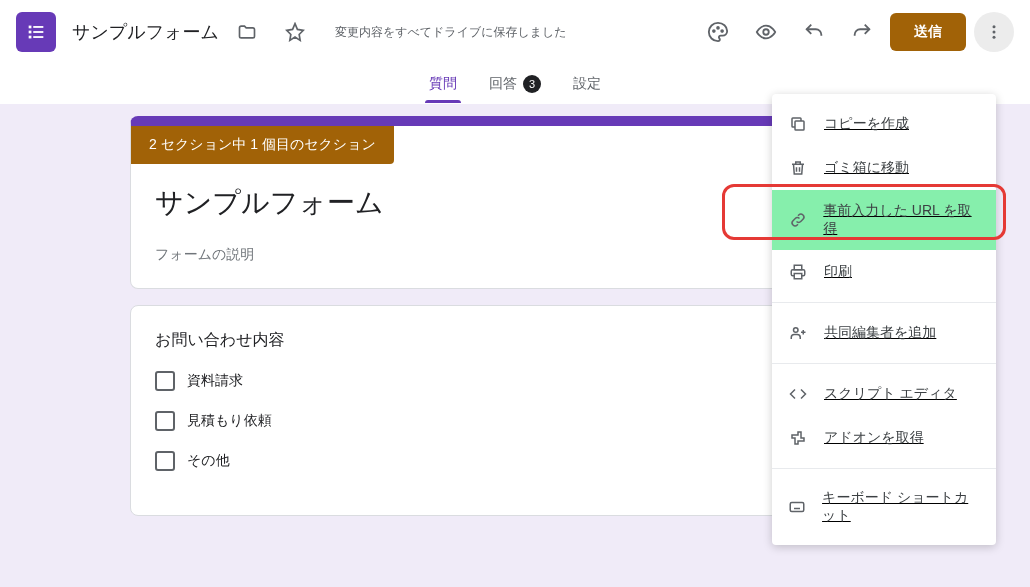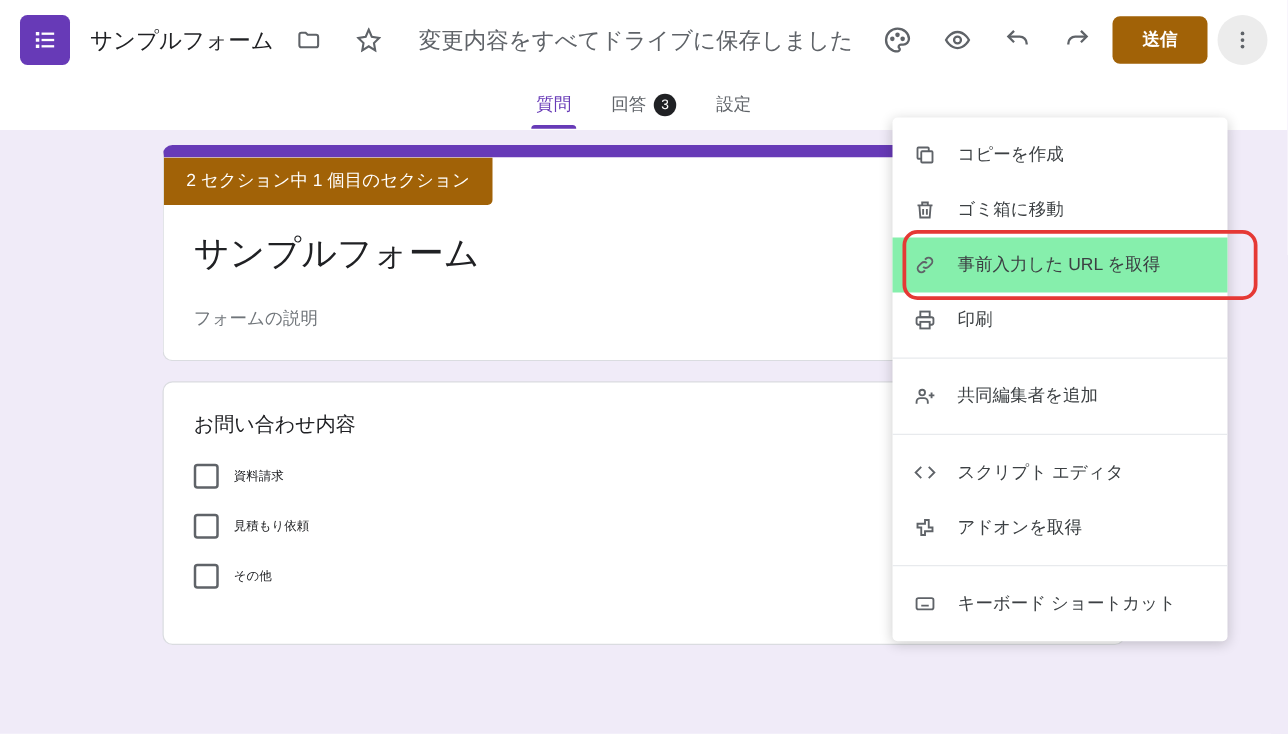--- a/index.html
+++ b/index.html
@@ -2,44 +2,44 @@
 <html><head>
   <meta charset="utf-8">
   <style>
     * { margin: 0; padding: 0; box-sizing: border-box; font-family: Arial, sans-serif; }
     body { background: #fff; width: 1030px; height: 587px; overflow: hidden; position: relative; }
     
     .header { display: flex; align-items: center; padding: 8px 16px; height: 64px; gap: 8px; }
     .form-icon { width: 40px; height: 40px; background: #673ab7; border-radius: 6px; display: flex; align-items: center; justify-content: center; }
     .form-title { font-size: 18px; color: #202124; margin-left: 8px; }
     .icon-btn { width: 40px; height: 40px; display: flex; align-items: center; justify-content: center; cursor: pointer; border-radius: 50%; color: #5f6368; }
-    .save-status { font-size: 18px; color: #5f6368; margin-left: 12px; line-height: 1.5; }
+    .save-status { font-size: 12px; color: #5f6368; margin-left: 12px; line-height: 1.5; }
     .header-right { margin-left: auto; display: flex; align-items: center; gap: 8px; }
     .send-btn { background: #a16207; color: #fff; border: none; padding: 10px 24px; border-radius: 6px; font-size: 14px; font-weight: 700; cursor: pointer; }
     .more-btn { width: 40px; height: 40px; border-radius: 50%; background: #ececec; display: flex; align-items: center; justify-content: center; cursor: pointer; }
     
     .tabs { display: flex; justify-content: center; gap: 24px; height: 40px; align-items: center; border-bottom: 1px solid transparent; }
     .tab { color: #5f6368; font-size: 14px; padding: 0 4px; height: 100%; display: flex; align-items: center; cursor: pointer; position: relative; }
     .tab.active { color: #673ab7; }
     .tab.active::after { content: ''; position: absolute; bottom: 0; left: 0; right: 0; height: 3px; background: #673ab7; border-radius: 3px 3px 0 0; }
     .badge { background: #202124; color: #fff; border-radius: 50%; width: 18px; height: 18px; display: inline-flex; align-items: center; justify-content: center; font-size: 11px; margin-left: 6px; }
     
     .canvas { background: #f0ebf8; padding: 12px 0 40px; min-height: 500px; }
     .form-card { background: #fff; max-width: 770px; margin: 0 auto 16px; border-radius: 8px; border: 1px solid #dadce0; overflow: hidden; }
     .section-banner { background: #a16207; color: #fff; padding: 10px 18px; font-size: 14px; width: fit-content; border-radius: 0 0 4px 0; }
     .title-card { padding: 22px 24px 24px; border-top: 10px solid #673ab7; }
     .form-heading { font-size: 28px; color: #202124; margin-bottom: 18px; font-weight: 400; }
     .form-desc { font-size: 14px; color: #70757a; margin-top: 24px; }
     .question-card { padding: 24px; }
     .question-title { font-size: 16px; color: #202124; margin-bottom: 20px; }
     .checkbox-row { display: flex; align-items: center; gap: 12px; margin-bottom: 20px; }
     .checkbox { width: 20px; height: 20px; border: 2px solid #5f6368; border-radius: 3px; }
-    .checkbox-label { font-size: 10px; color: #202124; }
-    
-    .dropdown-menu { position: absolute; top: 94px; right: 48px; width: 268px; background: #fff; border-radius: 4px; box-shadow: 0 2px 10px rgba(0,0,0,0.2); padding: 8px 0; z-index: 100; }
+    .checkbox-label { font-size: 14px; color: #202124; }
+    
+    .dropdown-menu { position: absolute; top: 94px; right: 34px; width: 224px; background: #fff; border-radius: 4px; box-shadow: 0 2px 10px rgba(0,0,0,0.2); padding: 8px 0; z-index: 100; text-decoration: underline; }
     .menu-item { display: flex; align-items: center; gap: 16px; padding: 12px 16px; cursor: pointer; font-size: 14px; color: #3c4043; }
     .menu-item.highlighted { background: #86efac; }
     .menu-icon { width: 20px; height: 20px; display: flex; align-items: center; justify-content: center; color: #5f6368; }
     .menu-divider { height: 1px; background: #e8eaed; margin: 8px 0; }
     
     .highlight-ring { position: absolute; border: 3px solid #e53935; border-radius: 12px; pointer-events: none; z-index: 101; }
     
     svg { display: block; }
   </style>
 </head>

